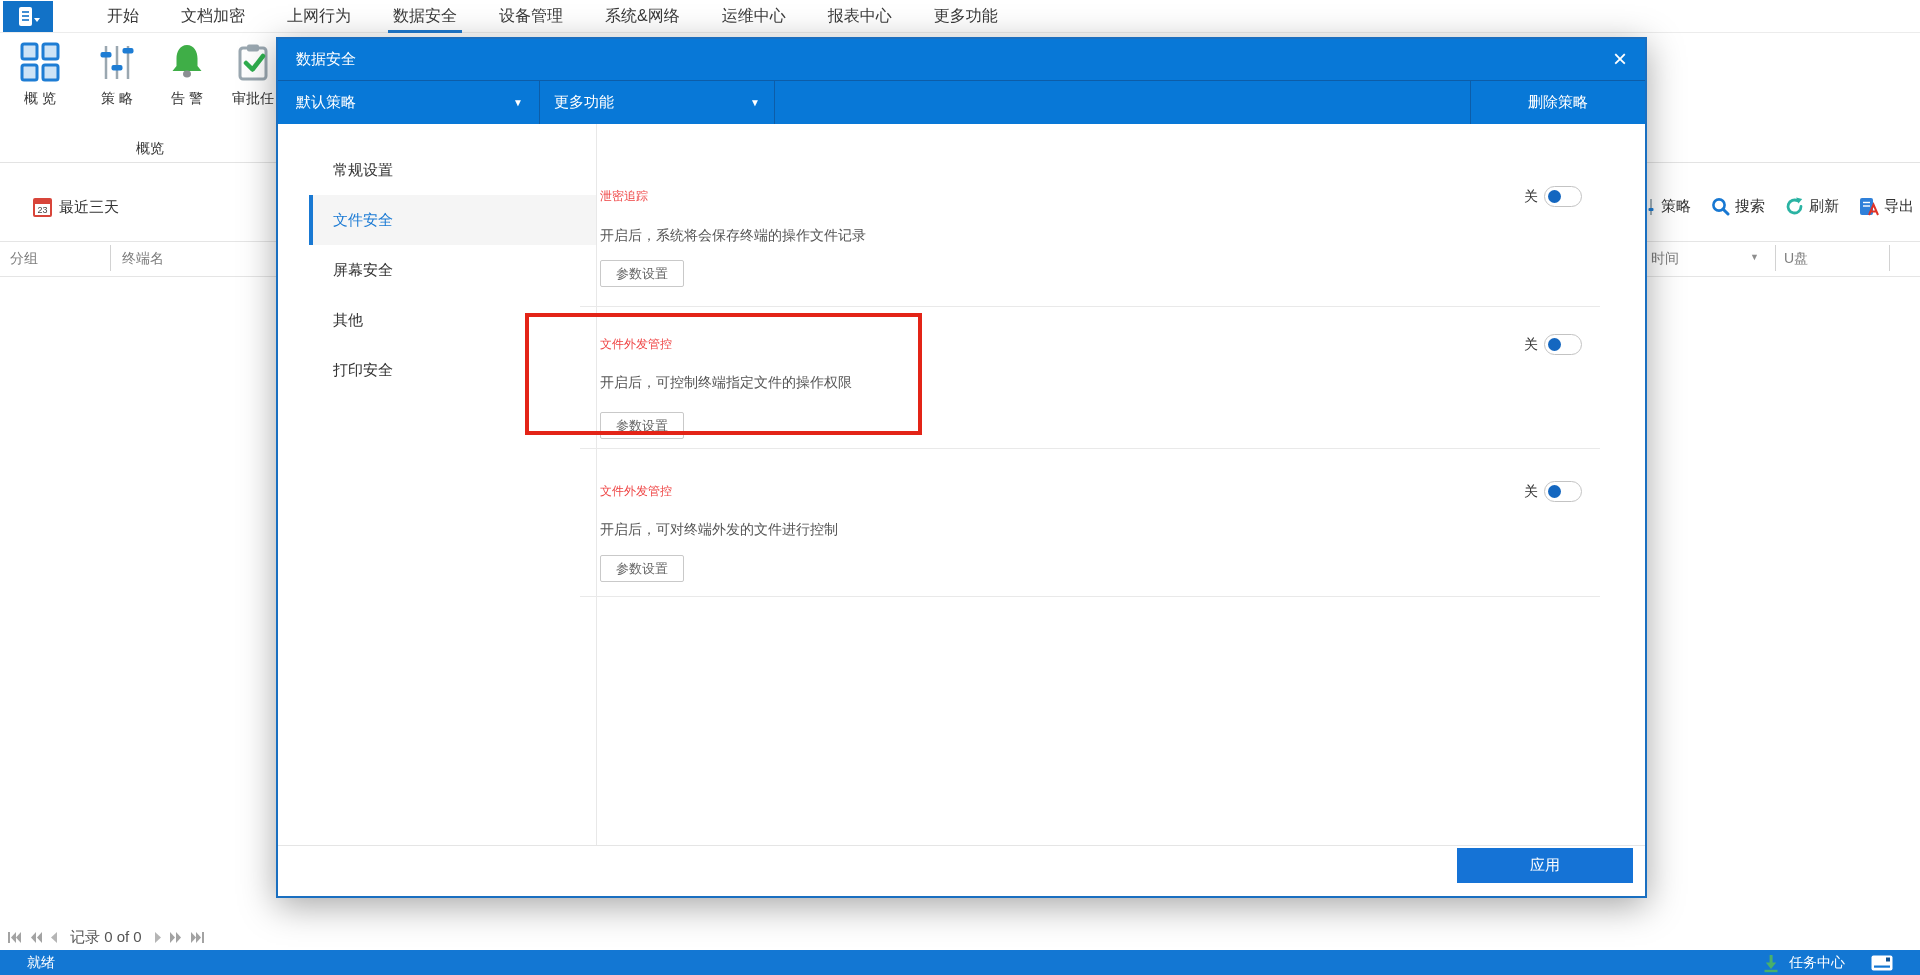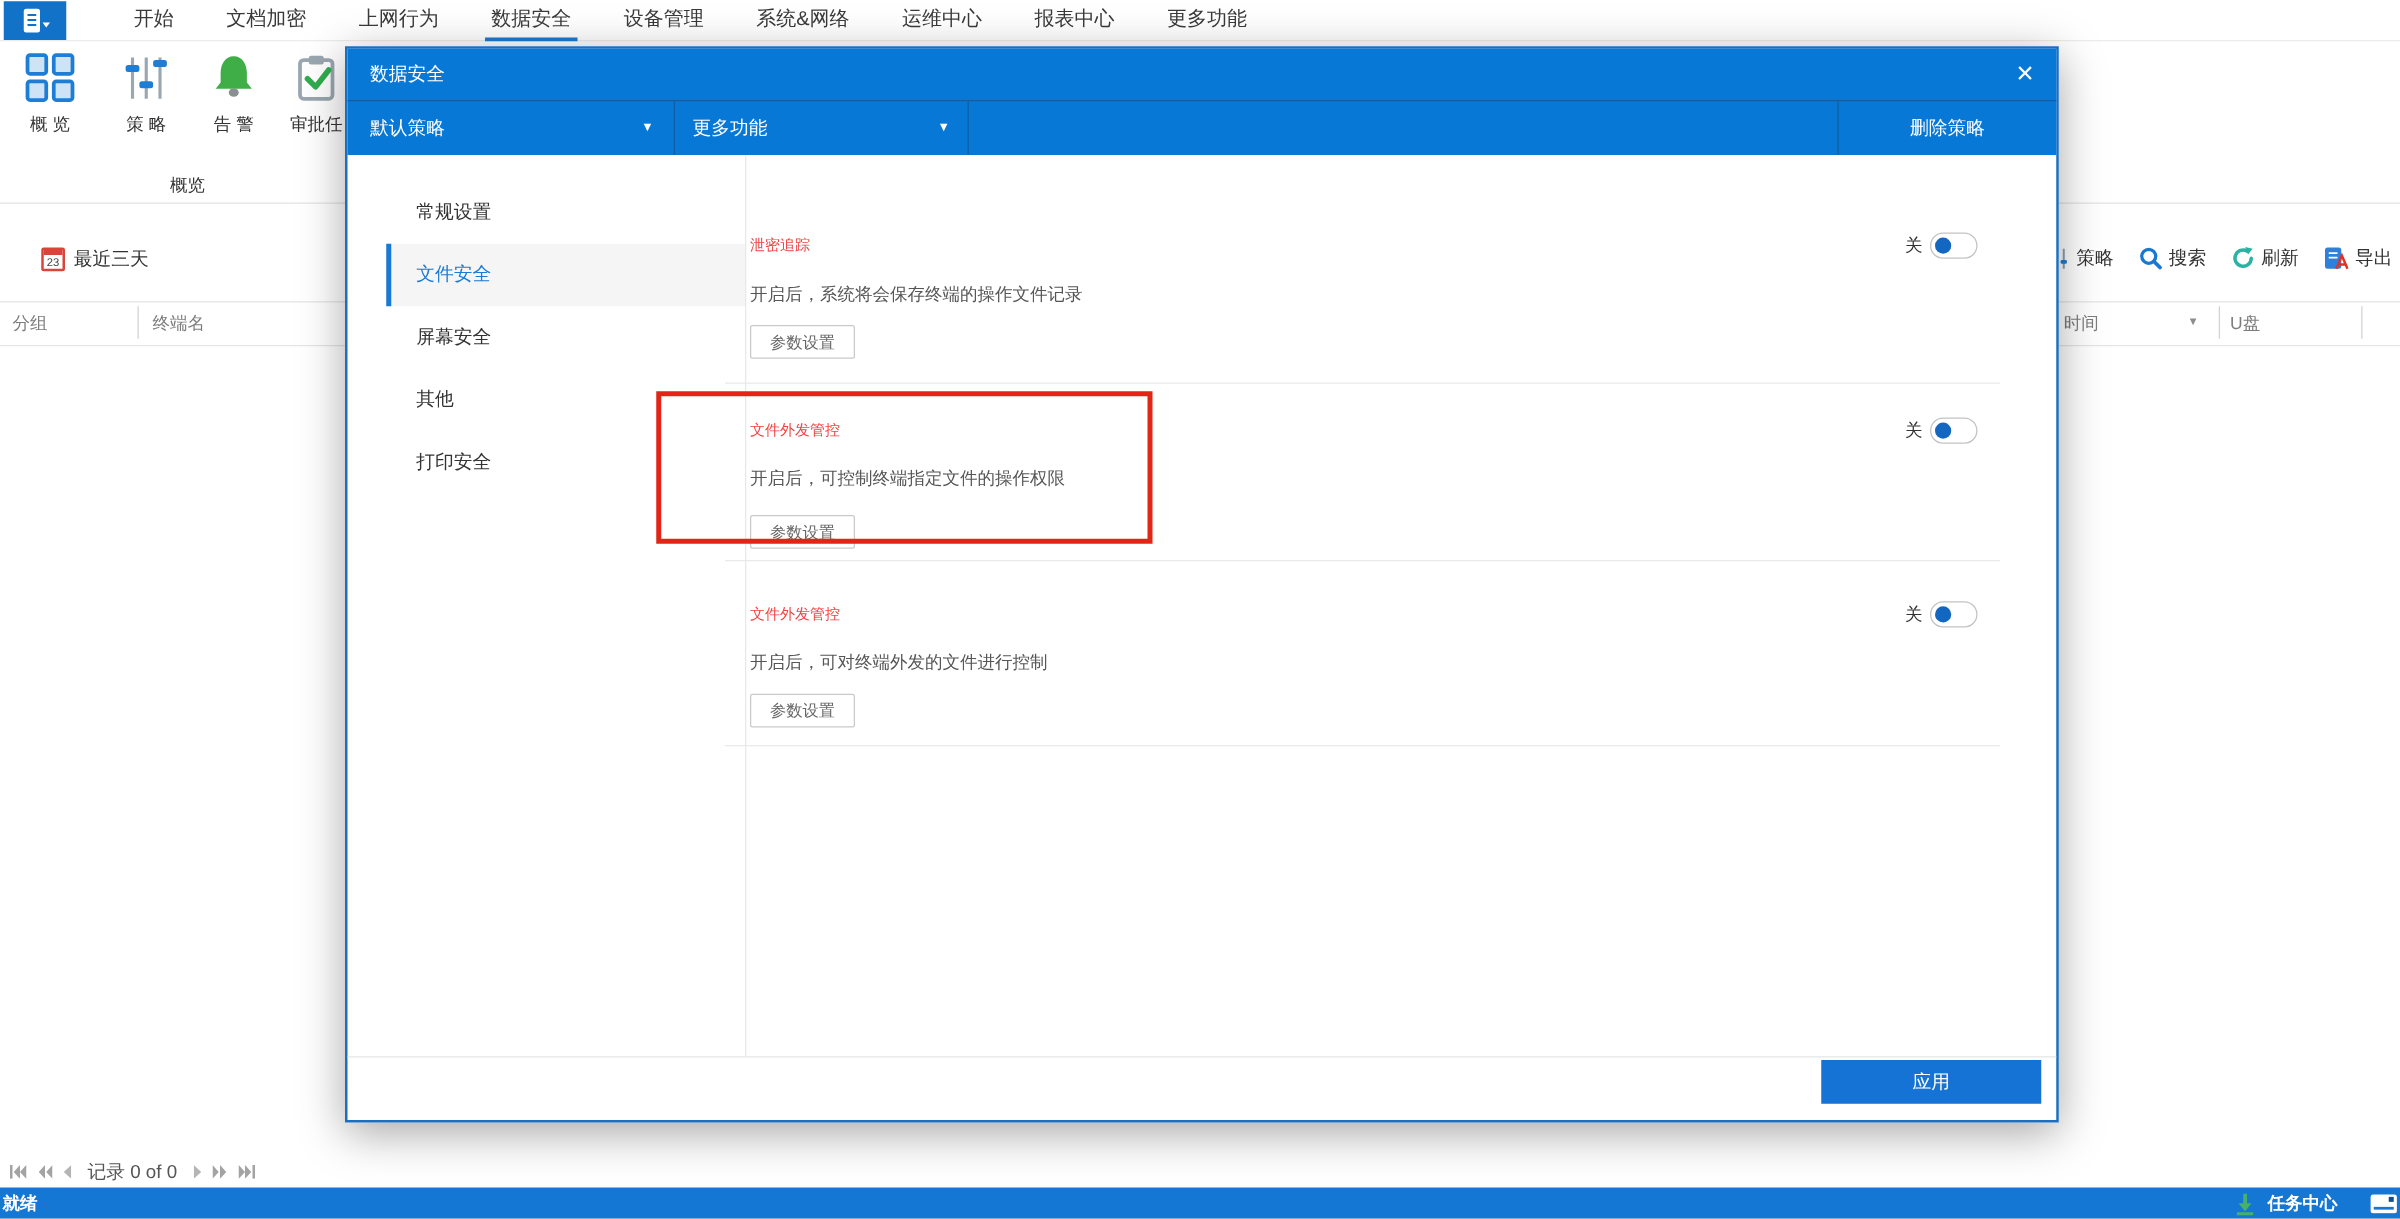--- a/index.html
+++ b/index.html
@@ -28,21 +28,21 @@
   .hdr-cell { position:absolute; top:250px; font-size:14px; color:#7d7d7d; }
   .vline { position:absolute; top:245px; height:26px; width:1px; background:#d2d2d2; }
   .list-toolbar { position:absolute; top:197px; right:6px; display:flex; align-items:center; gap:20px; }
   .tool-item { display:flex; align-items:center; gap:5px; font-size:15px; color:#333; cursor:pointer; }
   .filter-caret { position:absolute; top:252px; font-size:9px; color:#8d8d8d; }
 
   
   .pager { position:absolute; top:928px; left:8px; display:flex; align-items:center; gap:9px; }
   .pager .rec { font-size:15px; color:#555; margin:0 4px; }
   .pgi { display:inline-flex; cursor:pointer; }
-  .statusbar { position:absolute; left:0; top:950px; width:100%; height:25px; background:#1377d3; color:#fff; display:flex; align-items:center; justify-content:space-between; padding:0 2px; font-size:14px;font-weight:bold; }
+  .statusbar { position:absolute; left:0; top:950px; width:100%; height:25px; background:#1377d3; color:#fff; display:flex; align-items:center; justify-content:space-between; padding:0 27px; font-size:14px; }
   .sb-right { display:flex; align-items:center; gap:8px; }
 
   
   .dialog { position:absolute; left:276px; top:37px; width:1371px; height:861px; background:#fff; border:2px solid #1a6fc0; box-shadow:0 8px 34px rgba(0,0,0,.35); z-index:10; }
   .dlg-title { height:41px; background:#0878d7; display:flex; align-items:center; padding:0 18px; color:#fff; font-size:15px; position:relative; }
   .dlg-close { position:absolute; right:18px; top:50%; transform:translateY(-54%); font-size:24px; font-weight:300; color:#fff; cursor:pointer; line-height:1; }
   .dlg-dropbar { height:44px; background:#0878d7; border-top:1px solid #0d5da8; display:flex; }
   .seg { display:flex; align-items:center; color:#fff; font-size:15px; cursor:pointer; }
   .seg .caret { font-size:10px; }
   .seg1 { width:262px; padding:0 16px 0 18px; border-right:1px solid #0d5da8; justify-content:space-between; }

